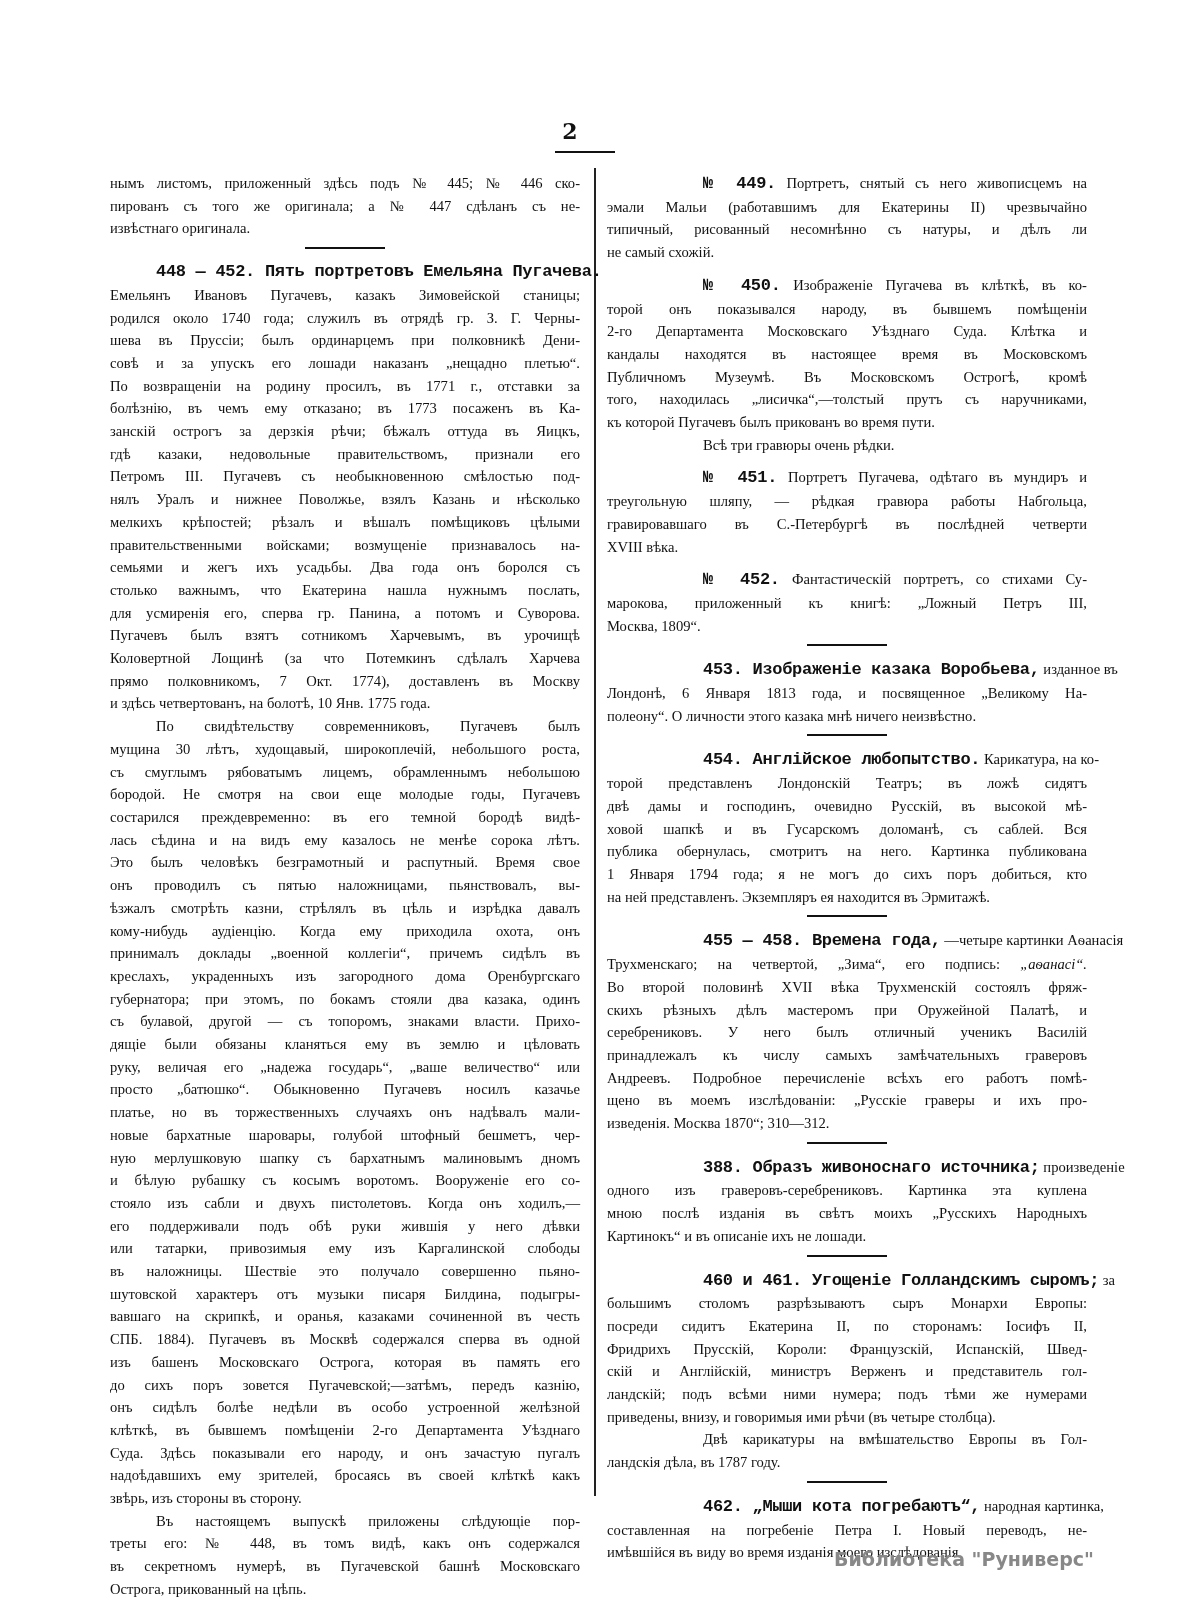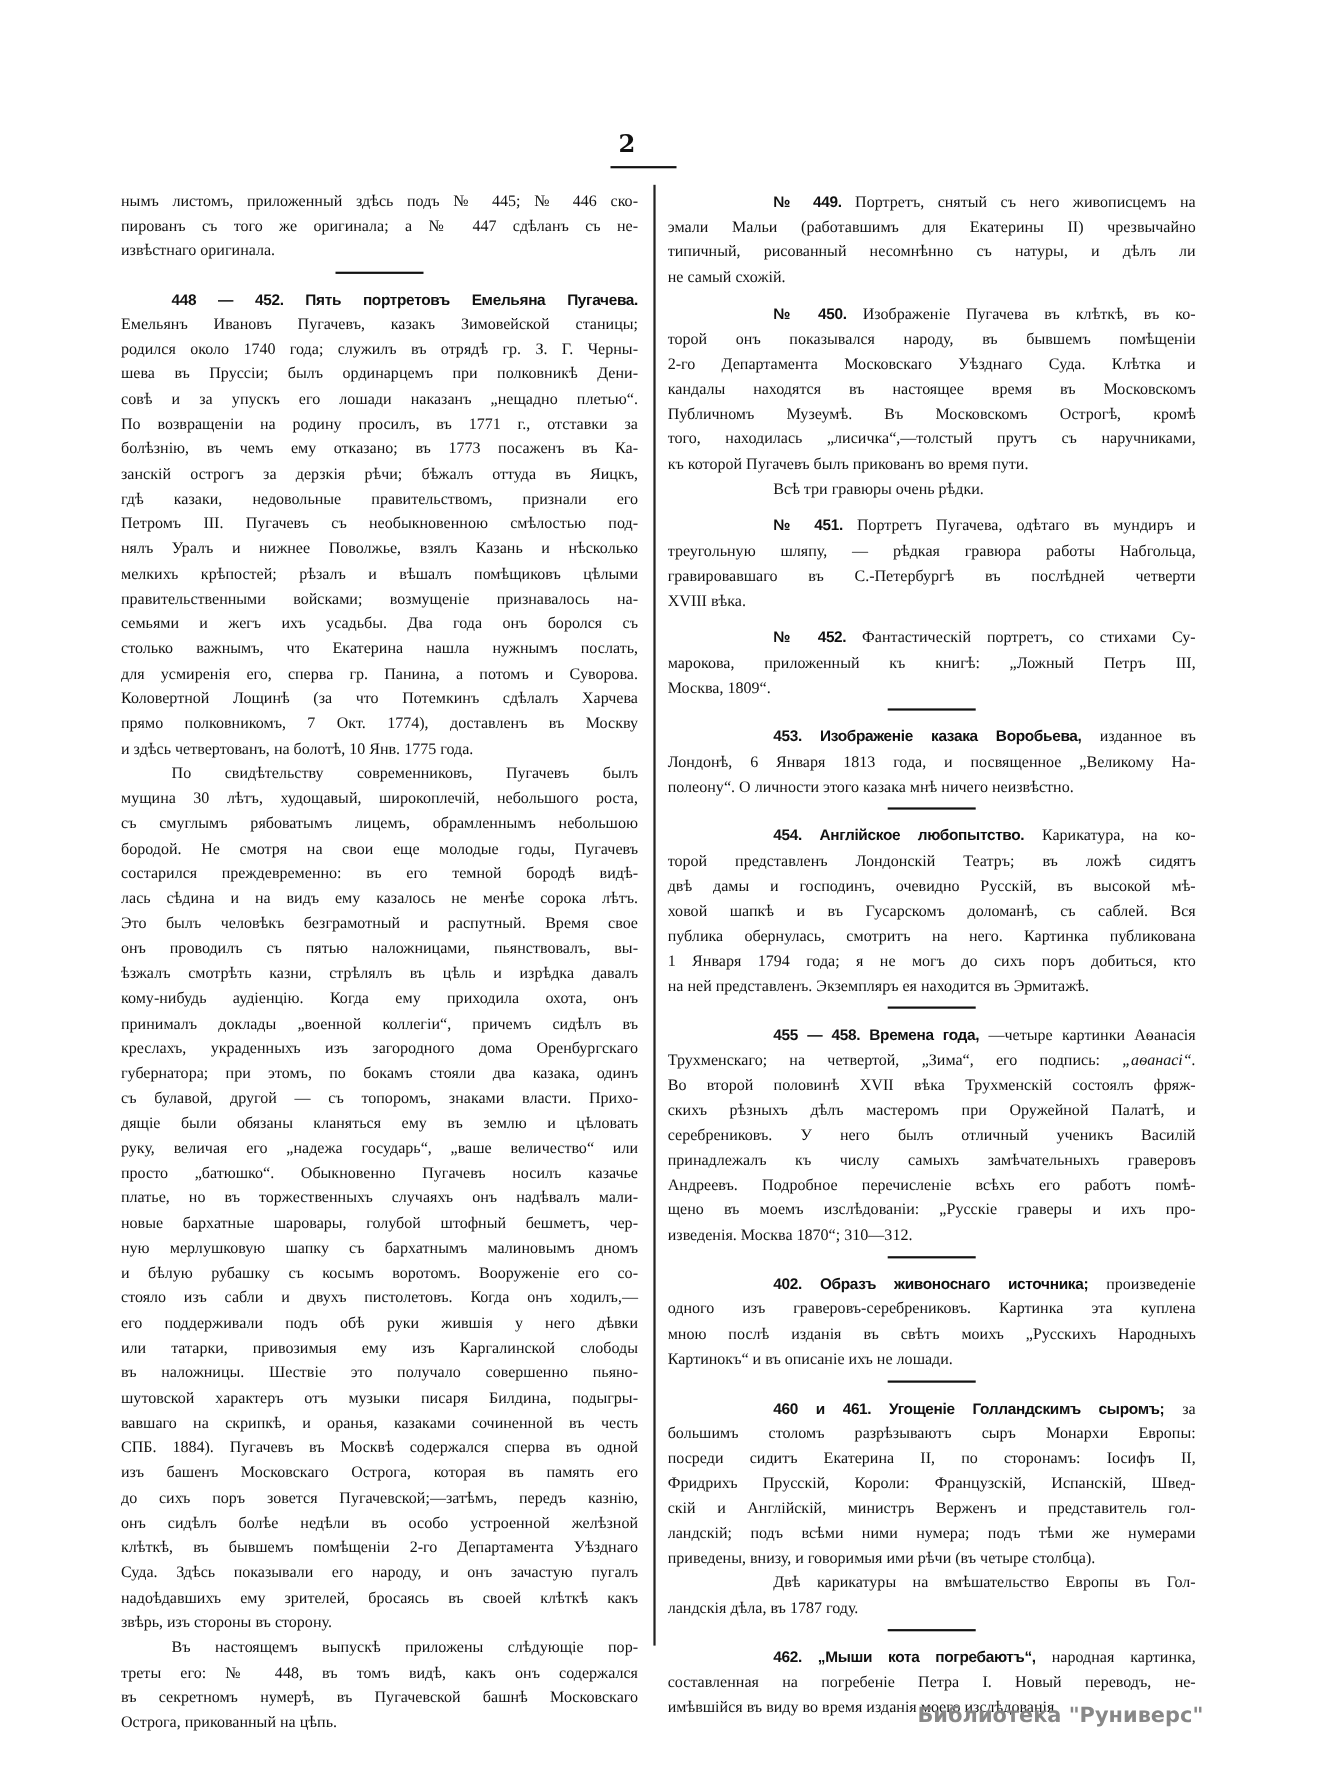--- a/index.html
+++ b/index.html
@@ -23,22 +23,22 @@
     .col-left { left: 110px; width: 470px; }
     .col-right { left: 607px; width: 480px; }
     .column-divider {
       position: absolute; left: 594px; top: 168px; width: 2px; height: 1328px; background: #222;
     }
     .line { white-space: nowrap; text-align: justify; text-align-last: justify; display: block; }
     .line.last { text-align-last: left; }
     .line.indent { padding-left: 46px; }
     .line.indent-big { padding-left: 96px; }
     .entry-head {
-      font-family: Liberation Sans, sans-serif;
-      font-weight: bold; font-size: 14px; letter-spacing: -0.3px;
+      font-family: Liberation Mono, monospace;
+      font-weight: bold; font-size: 17px; letter-spacing: -0.3px;
     }
     .rule {
       width: 80px; height: 2px; background: #111; margin: 7px auto 12px auto;
     }
     .gap { height: 10px; }
     em.ital { font-style: italic; }
     .watermark {
       position: absolute; left: 834px; top: 1548px;
       font-family: "DejaVu Sans", "Liberation Sans", sans-serif;
       font-weight: bold; font-size: 19px; color: #888888;
@@ -67,20 +67,21 @@
       <span class="line">болѣзнію, въ чемъ ему отказано; въ 1773 посаженъ въ Ка-</span>
       <span class="line">занскій острогъ за дерзкія рѣчи; бѣжалъ оттуда въ Яицкъ,</span>
       <span class="line">гдѣ казаки, недовольные правительствомъ, признали его</span>
       <span class="line">Петромъ III. Пугачевъ съ необыкновенною смѣлостью под-</span>
       <span class="line">нялъ Уралъ и нижнее Поволжье, взялъ Казань и нѣсколько</span>
       <span class="line">мелкихъ крѣпостей; рѣзалъ и вѣшалъ помѣщиковъ цѣлыми</span>
       <span class="line">правительственными войсками; возмущеніе признавалось на-</span>
       <span class="line">семьями и жегъ ихъ усадьбы. Два года онъ боролся съ</span>
       <span class="line">столько важнымъ, что Екатерина нашла нужнымъ послать,</span>
       <span class="line">для усмиренія его, сперва гр. Панина, а потомъ и Суворова.</span>
+      <span class="line">Пугачевъ былъ взятъ сотникомъ Харчевымъ, въ урочищѣ</span>
       <span class="line">Коловертной Лощинѣ (за что Потемкинъ сдѣлалъ Харчева</span>
       <span class="line">прямо полковникомъ, 7 Окт. 1774), доставленъ въ Москву</span>
       <span class="line last">и здѣсь четвертованъ, на болотѣ, 10 Янв. 1775 года.</span>
     </div>
   <div id="left-para2">
       <span class="line indent">По свидѣтельству современниковъ, Пугачевъ былъ</span>
       <span class="line">мущина 30 лѣтъ, худощавый, широкоплечій, небольшого роста,</span>
       <span class="line">съ смуглымъ рябоватымъ лицемъ, обрамленнымъ небольшою</span>
       <span class="line">бородой. Не смотря на свои еще молодые годы, Пугачевъ</span>
       <span class="line">состарился преждевременно: въ его темной бородѣ видѣ-</span>
@@ -177,21 +178,21 @@
       <span class="line"><span>Во второй половинѣ XVII вѣка Трухменскій состоялъ фряж-</span></span>
       <span class="line"><span>скихъ рѣзныхъ дѣлъ мастеромъ при Оружейной Палатѣ, и</span></span>
       <span class="line"><span>серебрениковъ. У него былъ отличный ученикъ Василій</span></span>
       <span class="line"><span>принадлежалъ къ числу самыхъ замѣчательныхъ граверовъ</span></span>
       <span class="line"><span>Андреевъ. Подробное перечисленіе всѣхъ его работъ помѣ-</span></span>
       <span class="line"><span>щено въ моемъ изслѣдованіи: „Русскіе граверы и ихъ про-</span></span>
       <span class="line last"><span>изведенія. Москва 1870“; 310—312.</span></span>
     </div>
     <div class="rule"></div>
     <div>
-      <span class="line indent-big"><span class="entry-head">402. Образъ живоноснаго источника;</span> <span>произведеніе</span></span>
+      <span class="line indent-big"><span class="entry-head">388. Образъ живоноснаго источника;</span> <span>произведеніе</span></span>
       <span class="line"><span>одного изъ граверовъ-серебрениковъ. Картинка эта куплена</span></span>
       <span class="line"><span>мною послѣ изданія въ свѣтъ моихъ „Русскихъ Народныхъ</span></span>
       <span class="line last"><span>Картинокъ“ и въ описаніе ихъ не лошади.</span></span>
     </div>
     <div class="rule"></div>
     <div>
       <span class="line indent-big"><span class="entry-head">460 и 461. Угощеніе Голландскимъ сыромъ;</span> <span>за</span></span>
       <span class="line"><span>большимъ столомъ разрѣзываютъ сыръ Монархи Европы:</span></span>
       <span class="line"><span>посреди сидитъ Екатерина II, по сторонамъ: Іосифъ II,</span></span>
       <span class="line"><span>Фридрихъ Прусскій, Короли: Французскій, Испанскій, Швед-</span></span>

